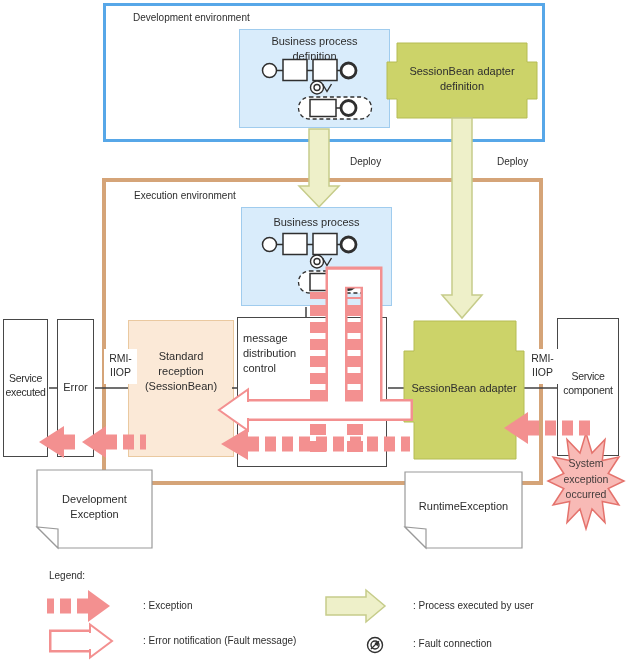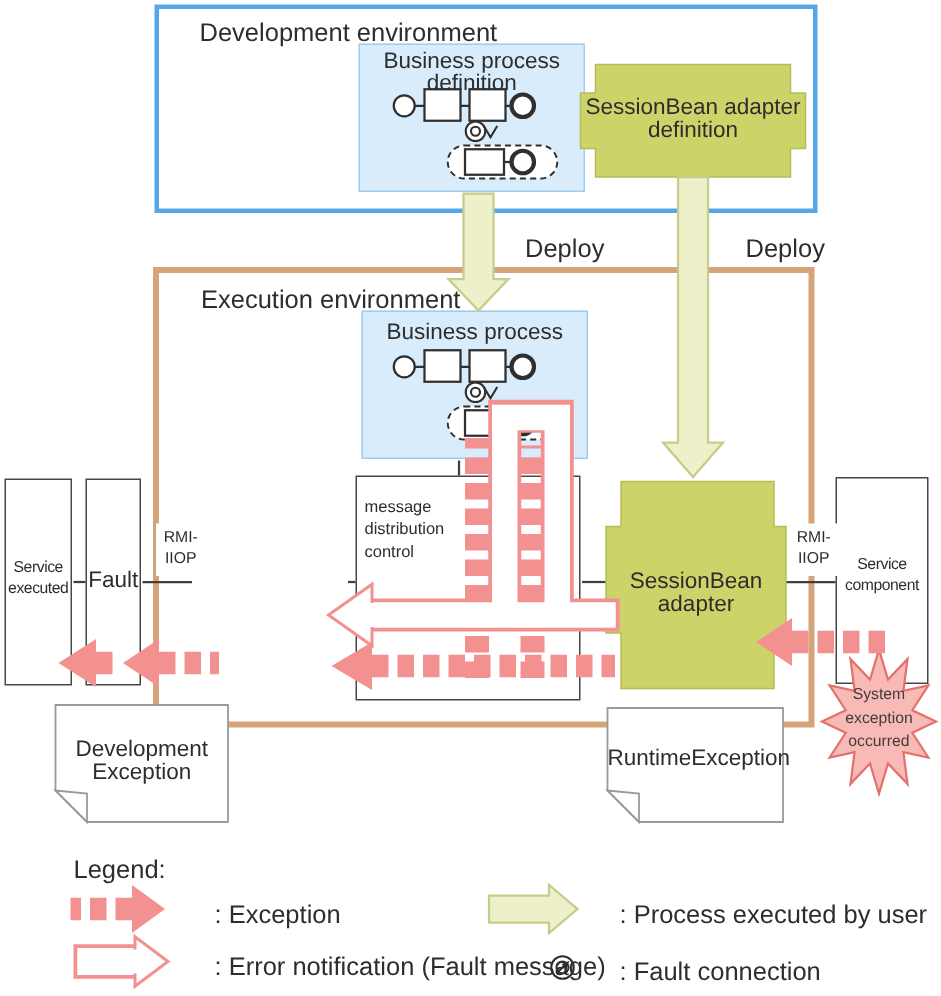--- a/index.html
+++ b/index.html
@@ -1,20 +1,20 @@
 <!DOCTYPE html>
 <html><head>
 <meta charset="utf-8">
 <style>
   html,body{margin:0;padding:0;background:#fff;}
   body{font-family:"Liberation Sans",sans-serif;color:#2d2d2d;}
   #stage{position:relative;width:627px;height:664px;background:#fff;overflow:hidden;}
   .abs{position:absolute;}
-  .envlabel{font-size:17px;padding-left:16px;}
-  .boxtext{font-size:15px;text-align:center;line-height:14.5px;}
+  .envlabel{font-size:10px;padding-left:16px;}
+  .boxtext{font-size:11px;text-align:center;line-height:14.5px;}
   .dev-border{left:103px;top:3px;width:436px;height:133px;border:3px solid #57a7e8;}
   .exec-border{left:102px;top:178px;width:433px;height:299px;border:4px solid #d5a478;}
   .bpbox{background:#d9ecfb;border:1.5px solid #a0ccee;}
   .whitebox{background:#fff;border:1.5px solid #474747;}
   .peachbox{background:#fbe9d7;border:1px solid #eac9a0;}
   .rmibg{background:#fff;font-size:10.5px;text-align:center;line-height:14px;}
   .small{font-size:10.5px;line-height:13.5px;}
   svg{position:absolute;left:0;top:0;}
   .toplayer{z-index:30;}
 </style>
@@ -39,23 +39,30 @@
     <div class="boxtext" style="margin-top:7px;">Business process</div>
   </div>
 
   <div class="abs whitebox" style="left:3px;top:319px;width:43px;height:136px;">
     <div class="boxtext small" style="margin-top:52px;letter-spacing:-0.3px;">
       <div>Service</div>
       <div>executed</div>
     </div>
   </div>
   <div class="abs whitebox" style="left:57px;top:319px;width:35px;height:136px;">
-    <div class="boxtext" style="margin-top:60px;">Fault</div>
-  </div>
-
+    <div class="boxtext" style="margin-top:60px;">Error</div>
+  </div>
+
+  <div class="abs peachbox" style="left:128px;top:320px;width:104px;height:135px;">
+    <div class="boxtext" style="margin-top:28px;line-height:15px;">
+      <div>Standard</div>
+      <div>reception</div>
+      <div>(SessionBean)</div>
+    </div>
+  </div>
 
   <div class="abs whitebox" style="left:237px;top:317px;width:148px;height:148px;">
     <div style="font-size:11px;line-height:14.8px;margin:13px 0 0 5px;">
       <div>message</div>
       <div>distribution</div>
       <div>control</div>
     </div>
   </div>
 
   <div class="abs whitebox" style="left:557px;top:318px;width:60px;height:136px;">

